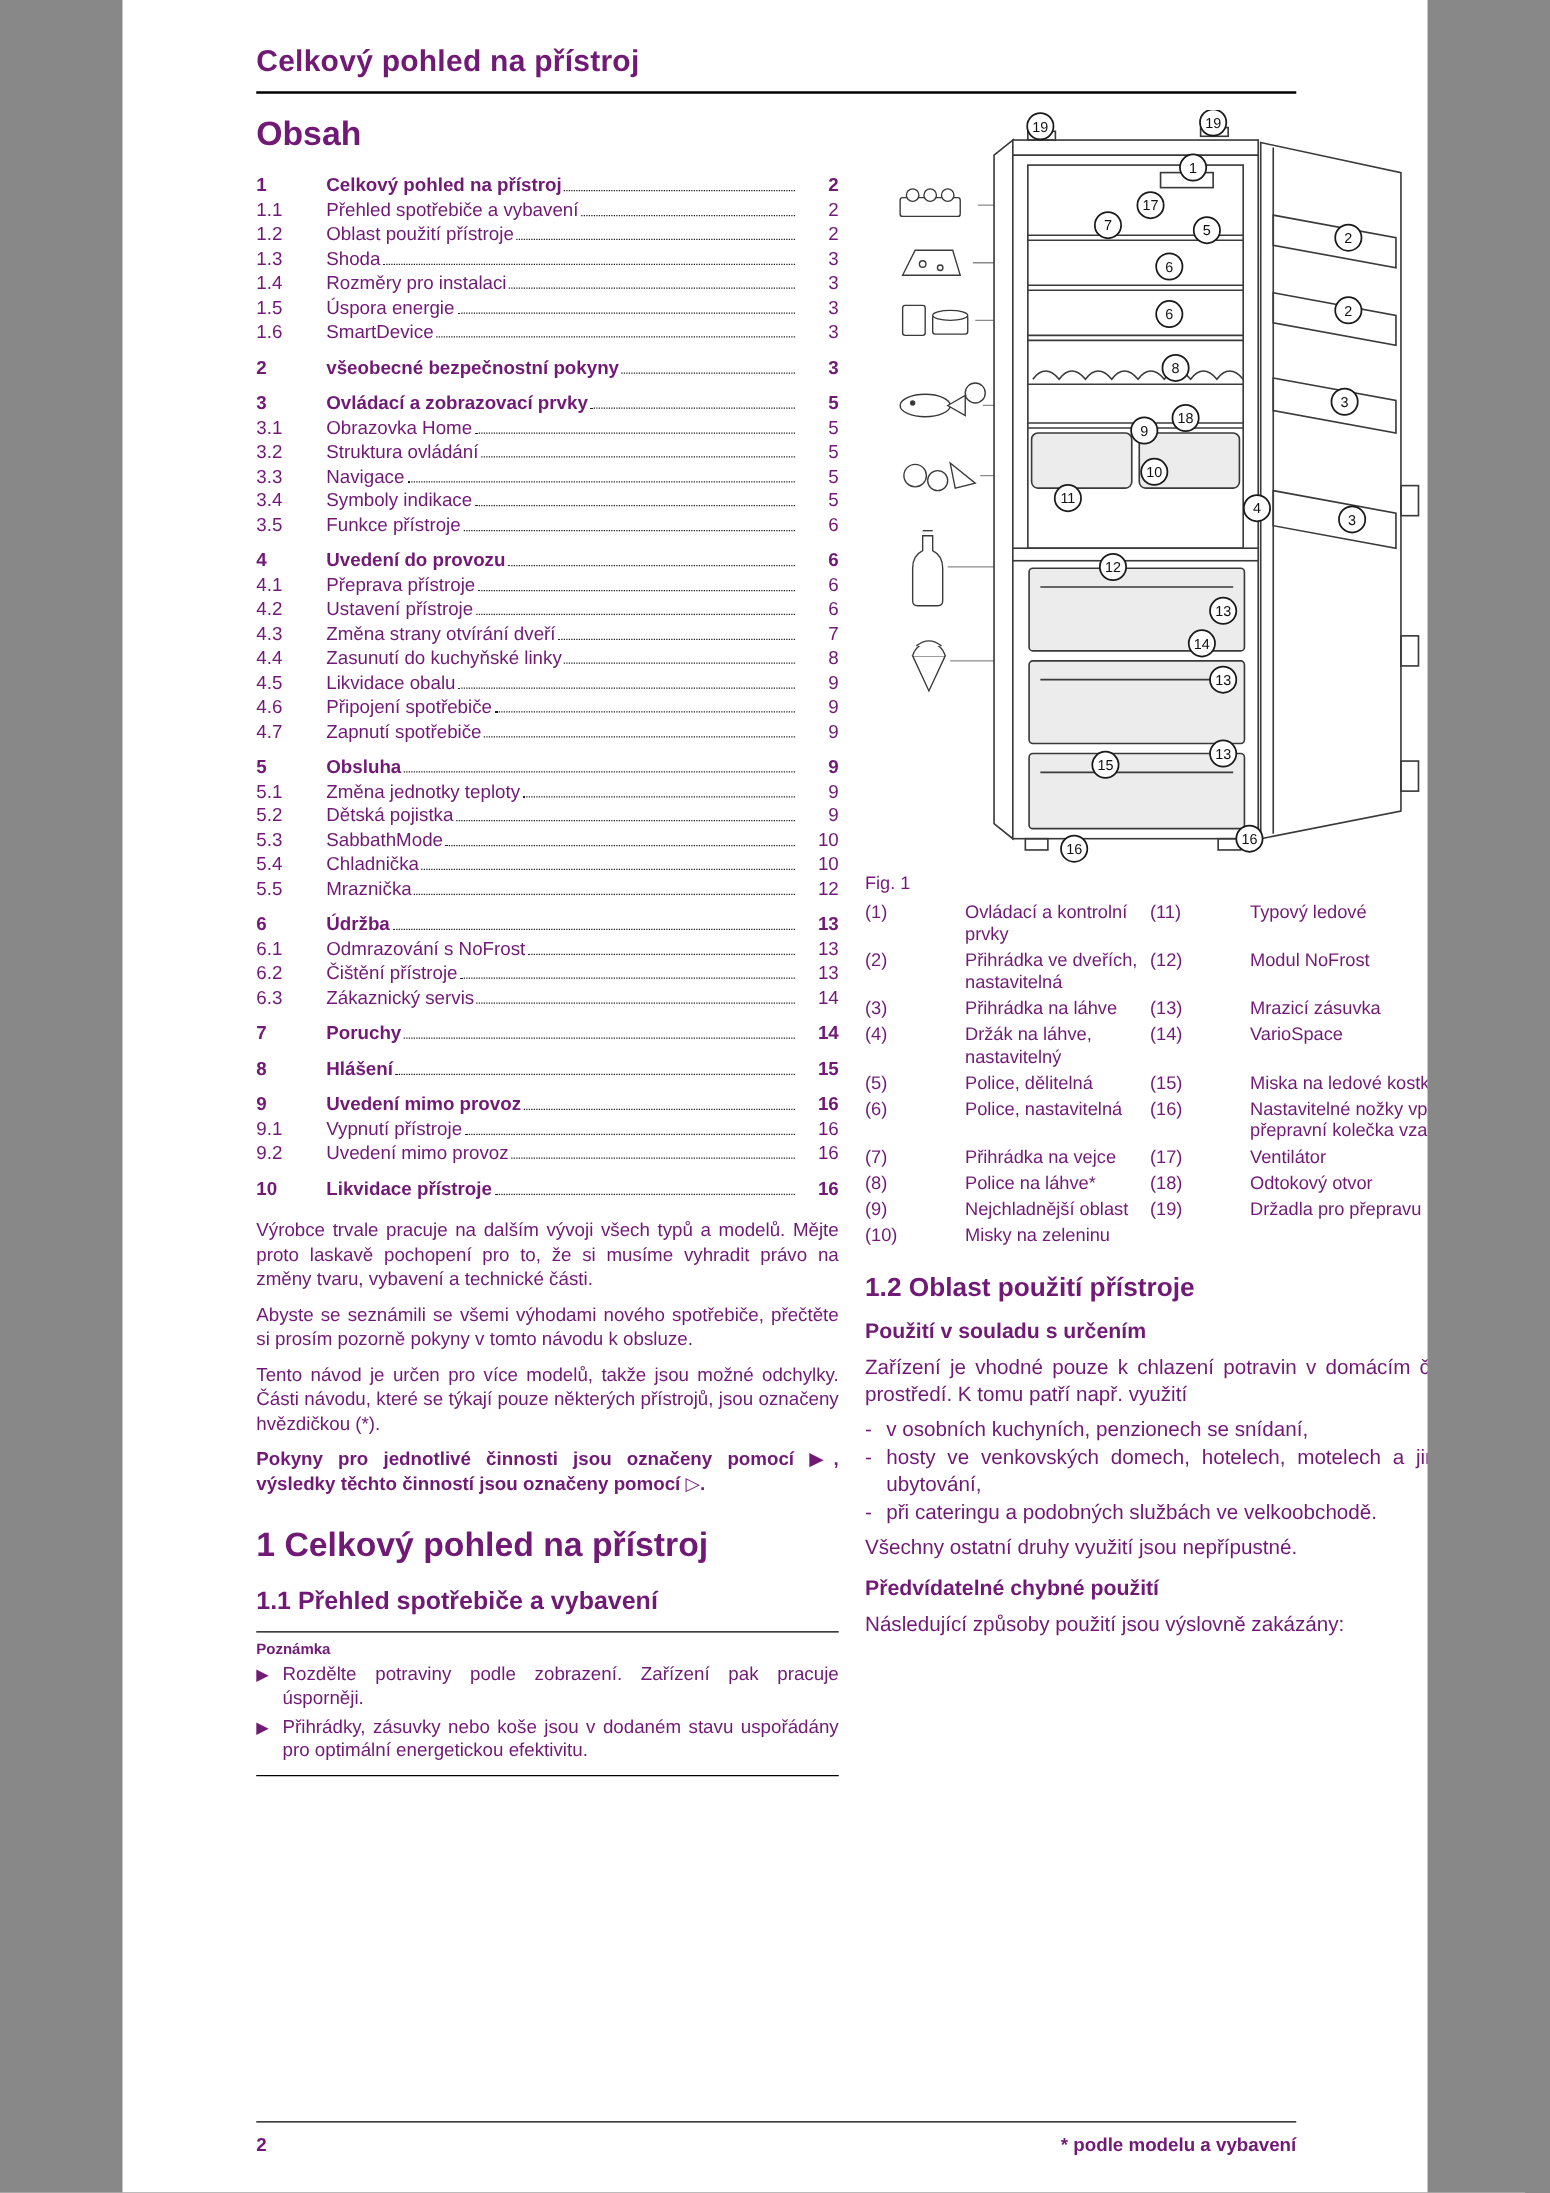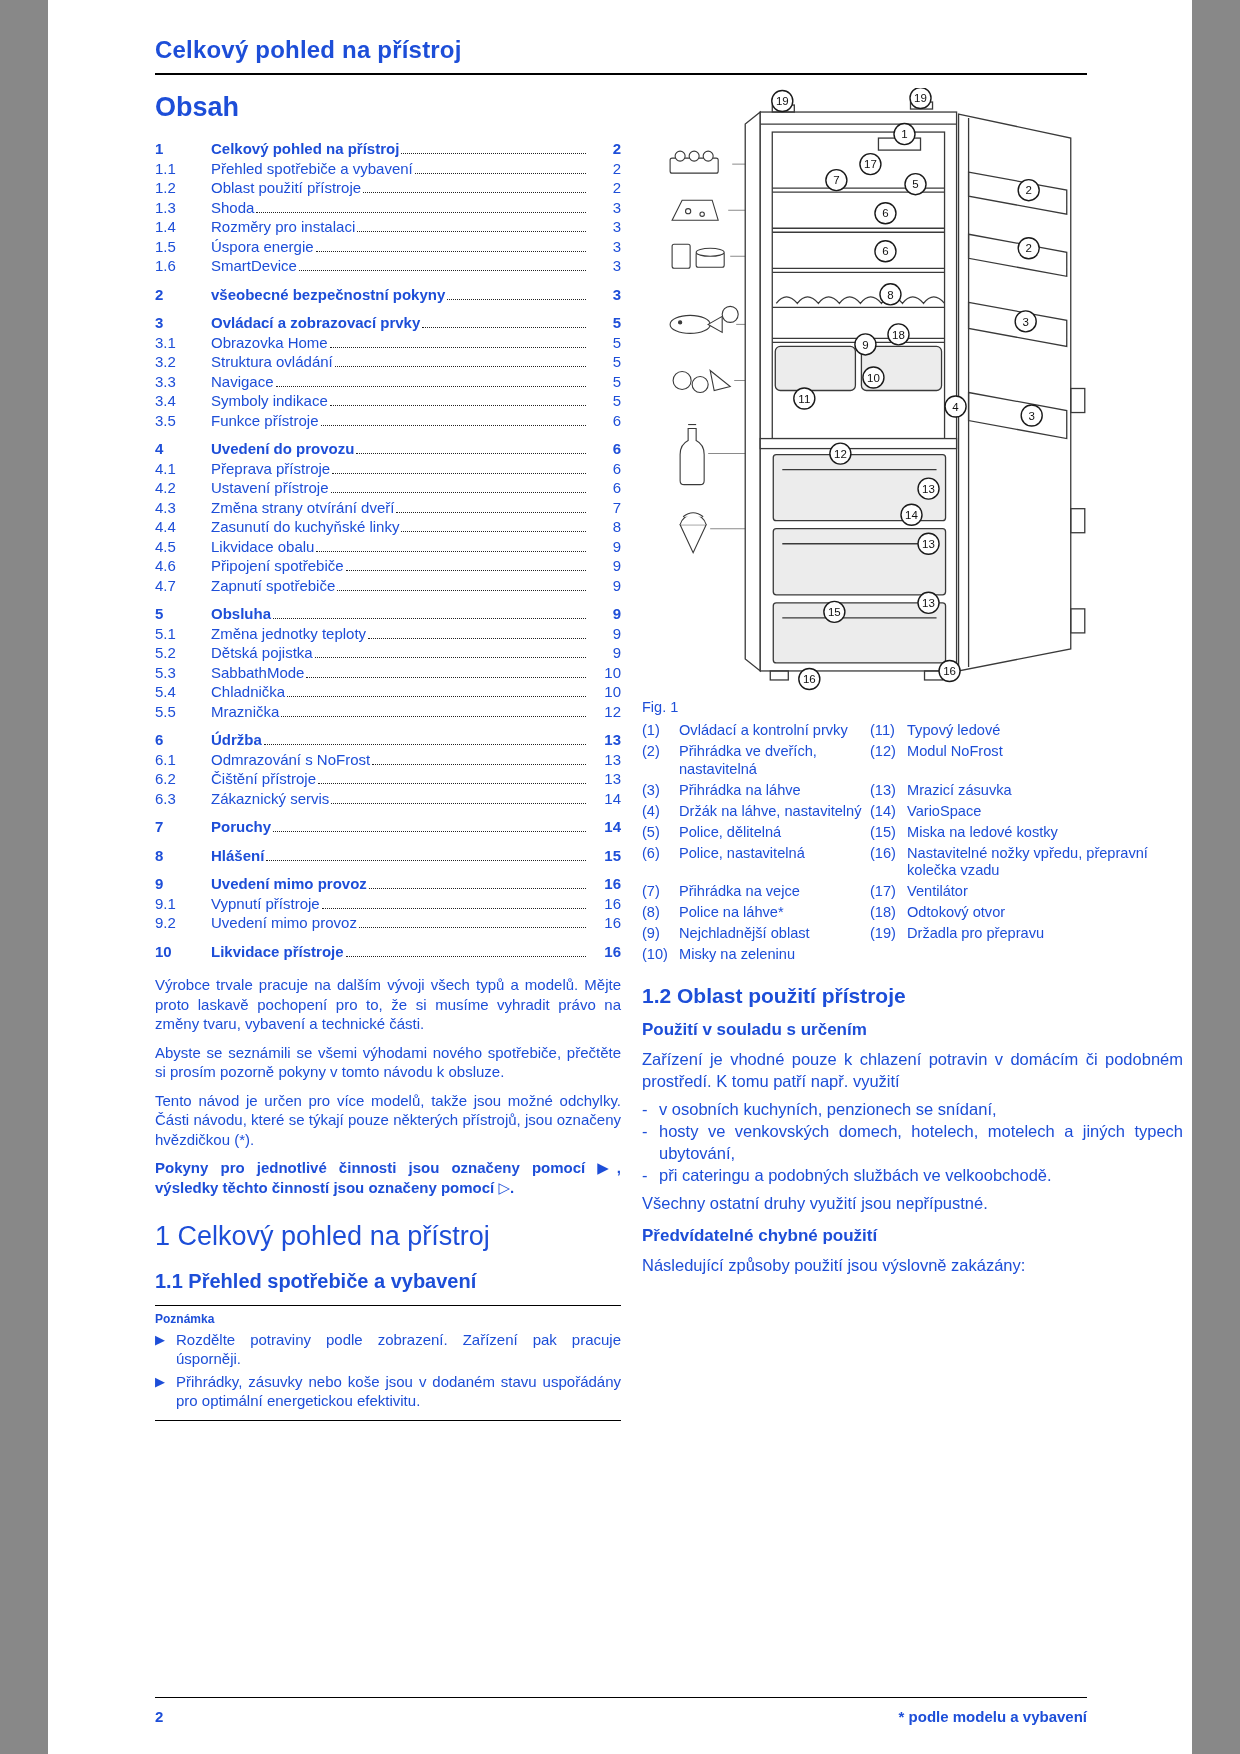--- a/index.html
+++ b/index.html
@@ -1,23 +1,23 @@
 <!DOCTYPE html>
 <html lang="cs"><head>
 <meta charset="utf-8">
 <style>
   * { box-sizing: border-box; margin: 0; padding: 0; }
   html,body { background:#888; }
   .page {
     position: relative;
-    width: 1144px;
+    width: 1044px;
     height: 1754px;
     margin: 0 auto;
     background: #fff;
-    color: #1d4ed8;
+    color: #701a75;
     font-family: "Liberation Sans", "DejaVu Sans", sans-serif;
     overflow: hidden;
   }
   
   .hdr { position: absolute; left: 107px; right: 105px; top: 36px; }
   .hdr h1 { font-size: 24px; font-weight: bold; letter-spacing: .2px; }
   .hdr .rule { border-top: 2.5px solid #000; margin-top: 9px; }
 
   
   .col-left  { position: absolute; left: 107px; top: 92px; width: 466px; }
@@ -31,42 +31,42 @@
   .toc-num { flex: none; width: 56px; }
   .toc-label { flex: none; }
   .toc-dots { flex: 1; min-width: 8px; height: 14px; border-bottom: 1.7px dotted #222; margin: 0 3px 0 2px; }
   .toc-page { flex: none; width: 32px; text-align: right; }
 
   
   .intro { margin-top: 14px; }
   .intro p { font-size: 15px; line-height: 19.5px; text-align: justify; margin: 9px 0; }
   .intro-bold { font-size: 15px; line-height: 19.5px; text-align: justify; font-weight: bold; margin: 9px 0; }
 
-  .h-big { font-size: 27px; font-weight: normal; margin: 24px 0 18px; }
+  .h-big { font-size: 27px; font-weight: bold; margin: 24px 0 18px; }
   .h-mid { font-size: 20px; font-weight: bold; margin: 4px 0 12px; }
 
   
   .notebox { border-top: 1.6px solid #000; border-bottom: 1.3px solid #000; padding: 6px 0 10px; }
   .note-title { font-size: 12px; font-weight: bold; margin-bottom: 3px; }
   .note-item { display: flex; font-size: 15px; line-height: 19px; margin-top: 4px; }
   .note-marker { flex: none; width: 21px; font-size: 13px; }
   .note-text { flex: 1; text-align: justify; }
 
   
   .figure svg { display: block; }
   .figure svg text { font-family: "Liberation Sans","DejaVu Sans",sans-serif; }
   .figcap { font-size: 14.5px; margin: 0 0 7px; }
 
   
   .legend-row { display: flex; font-size: 14.6px; line-height: 17.5px; margin-bottom: 3.5px; }
   .legend-item { display: flex; }
   .legend-item.l { flex: none; width: 228px; padding-right: 6px; }
   .legend-item.r { flex: 1; }
   .legend-num { flex: none; width: 37px; }
-  .legend-text { flex: 1; }
+  .legend-text { flex: 1; margin-left: 43px; }
 
   
   .h-sec { font-size: 21px; font-weight: bold; margin: 20px 0 12px; }
   .h-sub { font-size: 17px; font-weight: bold; margin: 12px 0 8px; }
   .jp { font-size: 16.5px; line-height: 22px; text-align: justify; margin: 6px 0; }
   .dash-row { display: flex; font-size: 16.5px; line-height: 22px; }
   .dash-marker { flex: none; width: 17px; }
   .dash-text { flex: 1; text-align: justify; }
 
   

